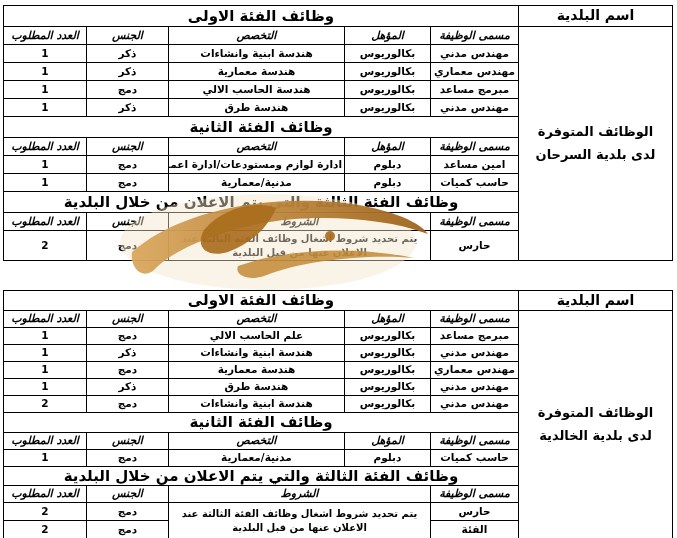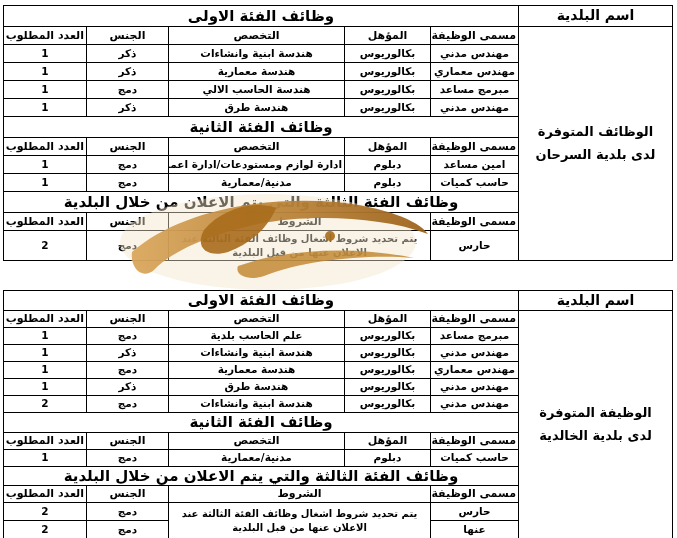--- a/index.html
+++ b/index.html
@@ -11,21 +11,21 @@
   .table-block { position:absolute; right:4px; z-index:1; }
   #table-0 { top:5px; }
   #table-1 { top:290px; }
   table.jobs { border-collapse:collapse; table-layout:fixed; width:669px; }
   .jobs td {
     border:1px solid #000; text-align:center; vertical-align:middle;
     font-weight:700; font-size:10.5px; color:#000; padding:0 2px;
     overflow:hidden; white-space:nowrap; line-height:1.25;
   }
   .jobs td.section-title { font-size:15px; }
-  .jobs td.col-head { font-size:11px; }
+  .jobs td.col-head { font-size:11px;font-style:italic; }
   .jobs td.muni-head { font-size:14px;text-align:center; }
   .jobs td.muni-name { font-size:13px; white-space:normal; line-height:1.7; padding:0 8px; }
   .jobs td.conditions { font-size:10px; white-space:normal; line-height:1.35; padding:0 6px; }
   .t0 tr { height:18px; } .t0 tr.title-row { height:21px; } .t0 tr.cond-row { height:30px; }
   .t1 tr { height:17px; } .t1 tr.title-row { height:19px; } .t1 tr.cond-row { height:18px; }
   .watermark { position:absolute; left:118px; top:186px; z-index:3; pointer-events:none; }
 </style>
 </head>
 <body>
 
@@ -133,31 +133,31 @@
             <col style="width: 176px;">
             <col style="width: 82px;">
             <col style="width: 83px;">
           </colgroup>
           <tbody>
             <tr class="title-row">
               <td class="muni-head">اسم البلدية</td>
               <td class="section-title" colspan="5">وظائف الفئة الاولى</td>
             </tr>
             <tr class="head-row">
-              <td class="muni-name" rowspan="13">الوظيفة المتوفرة لدى بلدية الخالدية</td>
+              <td class="muni-name" rowspan="13">الوظائف المتوفرة لدى بلدية الخالدية</td>
               <td class="col-head">مسمى الوظيفة</td>
               <td class="col-head">المؤهل</td>
               <td class="col-head">التخصص</td>
               <td class="col-head">الجنس</td>
               <td class="col-head">العدد المطلوب</td>
             </tr>
             <tr class="data-row">
               <td>مبرمج مساعد</td>
               <td>بكالوريوس</td>
-              <td>علم الحاسب بلدية</td>
+              <td>علم الحاسب الالي</td>
               <td>دمج</td>
               <td>1</td>
             </tr>
             <tr class="data-row">
               <td>مهندس مدني</td>
               <td>بكالوريوس</td>
               <td>هندسة ابنية وانشاءات</td>
               <td>ذكر</td>
               <td>1</td>
             </tr>
@@ -208,21 +208,21 @@
               <td class="col-head">الجنس</td>
               <td class="col-head">العدد المطلوب</td>
             </tr>
             <tr class="data-row cond-row">
               <td>حارس</td>
               <td class="conditions" colspan="2" rowspan="2">يتم تحديد شروط اشغال وظائف الفئة الثالثة عند الاعلان عنها من قبل البلدية</td>
               <td>دمج</td>
               <td>2</td>
             </tr>
             <tr class="data-row cond-row">
-              <td>عنها</td>
+              <td>الفئة</td>
               <td>دمج</td>
               <td>2</td>
             </tr>
           </tbody>
         </table>
       </div>
     </div>
 
   <svg class="watermark" width="320" height="112" viewBox="0 0 320 112" aria-hidden="true">
     <defs>

